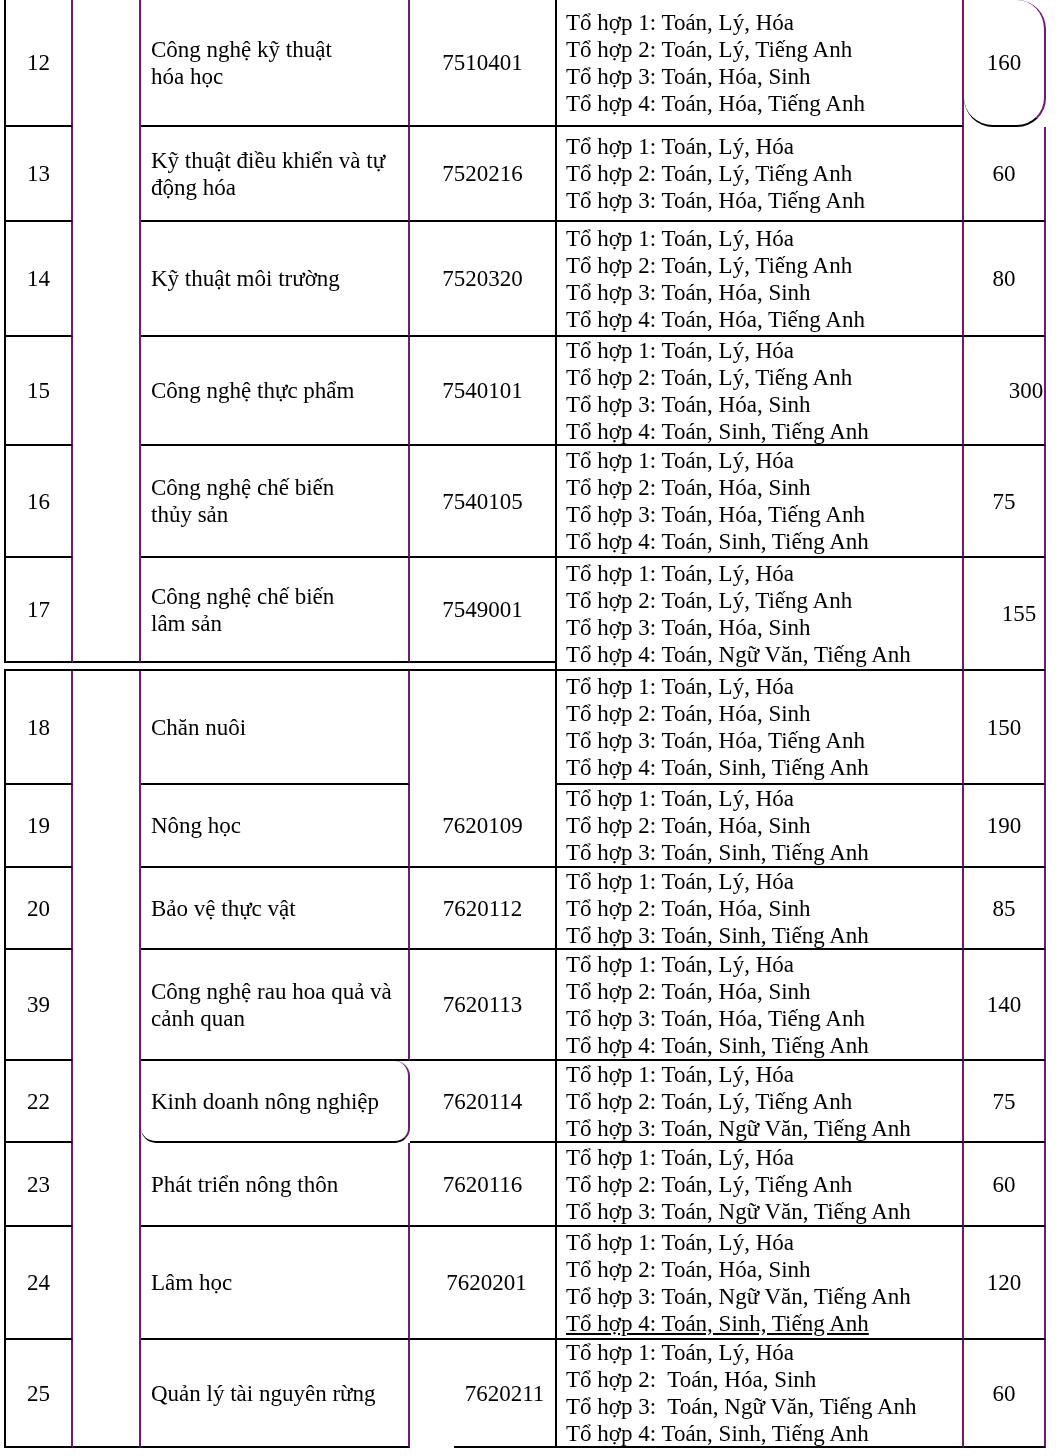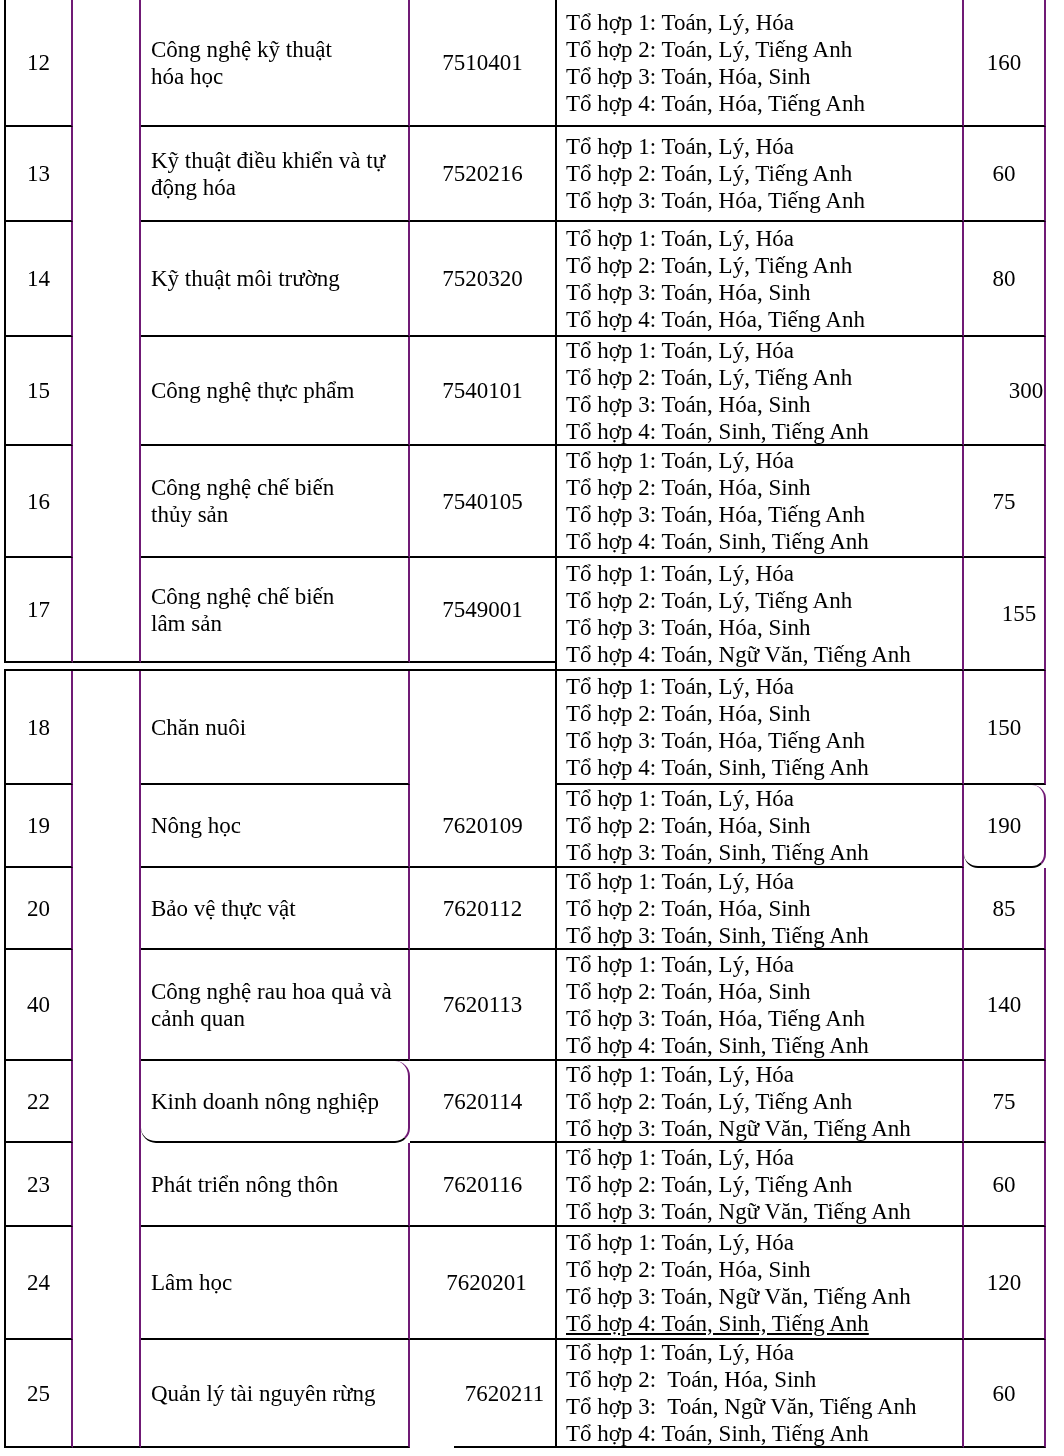--- a/index.html
+++ b/index.html
@@ -34,21 +34,21 @@
 <div class="c bL bR bB center" style="grid-area: 1 / 1 / 2;">12</div>
     <div class="c bR bB name" style="grid-area: 1 / 3 / 2;">Công nghệ kỹ thuật
 hóa học</div>
     <div class="c bB center" style="grid-area: 1 / 4 / 2;">7510401</div>
     <div class="c bL bR bB combos" style="grid-area: 1 / 5 / 2;">
       <div class="combo-line">Tổ hợp 1: Toán, Lý, Hóa</div>
       <div class="combo-line">Tổ hợp 2: Toán, Lý, Tiếng Anh</div>
       <div class="combo-line">Tổ hợp 3: Toán, Hóa, Sinh</div>
       <div class="combo-line">Tổ hợp 4: Toán, Hóa, Tiếng Anh</div>
     </div>
-    <div class="c bR bB center" style="grid-area: 1 / 6 / 2;">160</div>
+    <div class="c bR bB center" style="grid-area: 1 / 6 / 2; border-radius: 29px;">160</div>
     <div class="c bL bR bB center" style="grid-area: 2 / 1 / 3;">13</div>
     <div class="c bR bB name" style="grid-area: 2 / 3 / 3;">Kỹ thuật điều khiển và tự
 động hóa</div>
     <div class="c bB center" style="grid-area: 2 / 4 / 3;">7520216</div>
     <div class="c bL bR bB combos" style="grid-area: 2 / 5 / 3;">
       <div class="combo-line">Tổ hợp 1: Toán, Lý, Hóa</div>
       <div class="combo-line">Tổ hợp 2: Toán, Lý, Tiếng Anh</div>
       <div class="combo-line">Tổ hợp 3: Toán, Hóa, Tiếng Anh</div>
     </div>
     <div class="c bR bB center" style="grid-area: 2 / 6 / 3;">60</div>
@@ -104,31 +104,31 @@
     </div>
     <div class="c bR bB center" style="grid-area: 8 / 6 / 9;">150</div>
     <div class="c bL bR bB center" style="grid-area: 9 / 1 / 10;">19</div>
     <div class="c bR bB name" style="grid-area: 9 / 3 / 10;">Nông học</div>
     <div class="c bB center" style="grid-area: 9 / 4 / 10;">7620109</div>
     <div class="c bL bR bB combos" style="grid-area: 9 / 5 / 10;">
       <div class="combo-line">Tổ hợp 1: Toán, Lý, Hóa</div>
       <div class="combo-line">Tổ hợp 2: Toán, Hóa, Sinh</div>
       <div class="combo-line">Tổ hợp 3: Toán, Sinh, Tiếng Anh</div>
     </div>
-    <div class="c bR bB center" style="grid-area: 9 / 6 / 10; border-radius: 14px;">190</div>
+    <div class="c bR bB center" style="grid-area: 9 / 6 / 10;">190</div>
     <div class="c bL bR bB center" style="grid-area: 10 / 1 / 11;">20</div>
     <div class="c bR bB name" style="grid-area: 10 / 3 / 11;">Bảo vệ thực vật</div>
     <div class="c bB center" style="grid-area: 10 / 4 / 11;">7620112</div>
     <div class="c bL bR bB combos" style="grid-area: 10 / 5 / 11;">
       <div class="combo-line">Tổ hợp 1: Toán, Lý, Hóa</div>
       <div class="combo-line">Tổ hợp 2: Toán, Hóa, Sinh</div>
       <div class="combo-line">Tổ hợp 3: Toán, Sinh, Tiếng Anh</div>
     </div>
     <div class="c bR bB center" style="grid-area: 10 / 6 / 11;">85</div>
-    <div class="c bL bR bB center" style="grid-area: 11 / 1 / 12;">40</div>
+    <div class="c bL bR bB center" style="grid-area: 11 / 1 / 12;">39</div>
     <div class="c bR bB name" style="grid-area: 11 / 3 / 12;">Công nghệ rau hoa quả và
 cảnh quan</div>
     <div class="c bB center" style="grid-area: 11 / 4 / 12;">7620113</div>
     <div class="c bL bR bB combos" style="grid-area: 11 / 5 / 12;">
       <div class="combo-line">Tổ hợp 1: Toán, Lý, Hóa</div>
       <div class="combo-line">Tổ hợp 2: Toán, Hóa, Sinh</div>
       <div class="combo-line">Tổ hợp 3: Toán, Hóa, Tiếng Anh</div>
       <div class="combo-line">Tổ hợp 4: Toán, Sinh, Tiếng Anh</div>
     </div>
     <div class="c bR bB center" style="grid-area: 11 / 6 / 12;">140</div>

